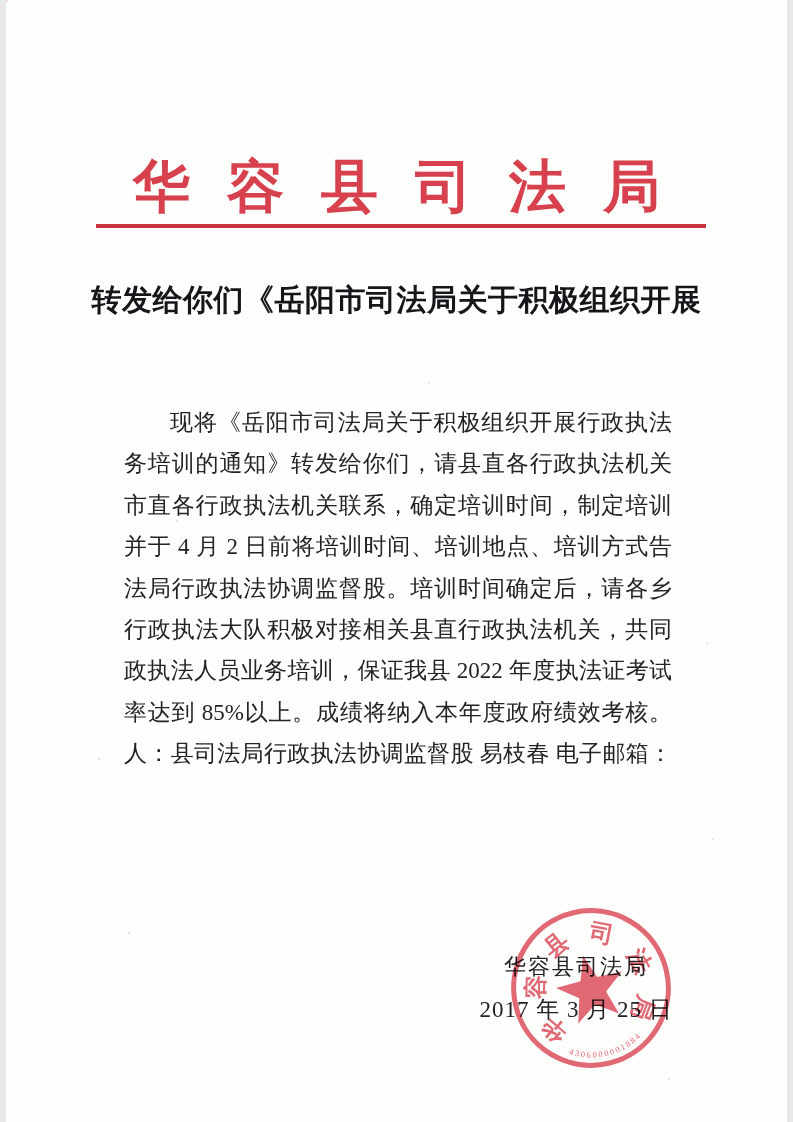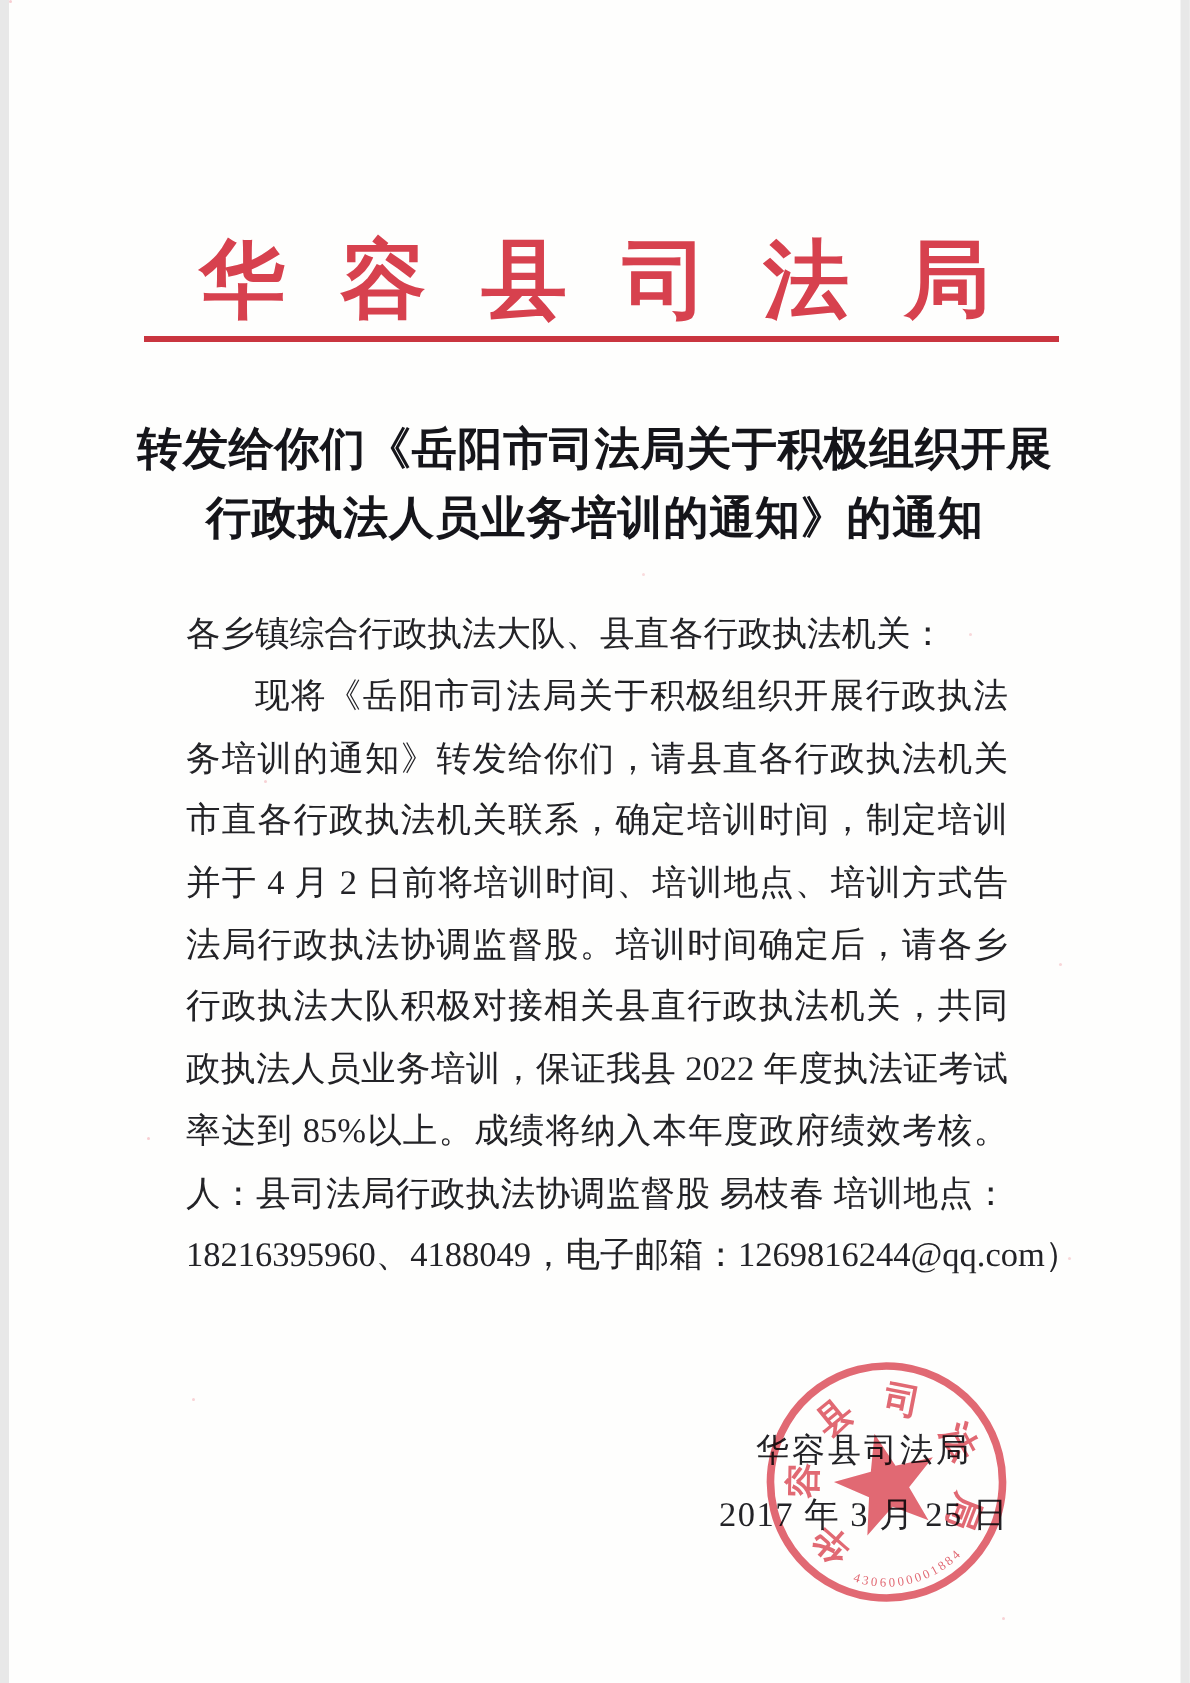--- a/index.html
+++ b/index.html
@@ -75,35 +75,32 @@
 <body>
 
 <div class="page">
 
   <div class="header-org">华容县司法局</div>
 
   <div class="red-rule"></div>
 
   <div class="doc-title">
     <div>转发给你们《岳阳市司法局关于积极组织开展</div>
-    <div>行政执法人员业务培训的通知》的通知</div>
   </div>
 
   <div class="doc-body">
-      <div class="body-line">各乡镇综合行政执法大队、县直各行政执法机关：</div>
       <div class="body-line just indent">现将《岳阳市司法局关于积极组织开展行政执法人员业</div>
       <div class="body-line just">务培训的通知》转发给你们，请县直各行政执法机关尽快与</div>
       <div class="body-line just">市直各行政执法机关联系，确定培训时间，制定培训方案，</div>
       <div class="body-line just">并于 4 月 2 日前将培训时间、培训地点、培训方式告知县司</div>
       <div class="body-line just">法局行政执法协调监督股。培训时间确定后，请各乡镇综合</div>
       <div class="body-line just">行政执法大队积极对接相关县直行政执法机关，共同参加行</div>
       <div class="body-line just">政执法人员业务培训，保证我县 2022 年度执法证考试通过</div>
       <div class="body-line just">率达到 85%以上。成绩将纳入本年度政府绩效考核。（联系</div>
-      <div class="body-line just">人：县司法局行政执法协调监督股 易枝春 培训地点：</div>
-      <div class="body-line">18216395960、4188049，电子邮箱：1269816244@qq.com）</div>
+      <div class="body-line just">人：县司法局行政执法协调监督股 易枝春 电子邮箱：</div>
     </div>
 
   <div class="sig-org">华容县司法局</div>
 
   <div class="sig-date">2017 年 3 月 25 日</div>
 
   <div class="seal">
     <svg viewBox="0 0 200 200">
       <circle cx="100" cy="100" r="91" fill="none" stroke-width="6" class="seal-stroke" stroke="#dd4f5c"></circle>
       <polygon class="seal-fill" points="100,61 110,89.3 140,90 116.2,108.3 124.7,137 100,120 75.3,137 83.8,108.3 60,90 90,89.3" fill="#dd4f5c"></polygon>

